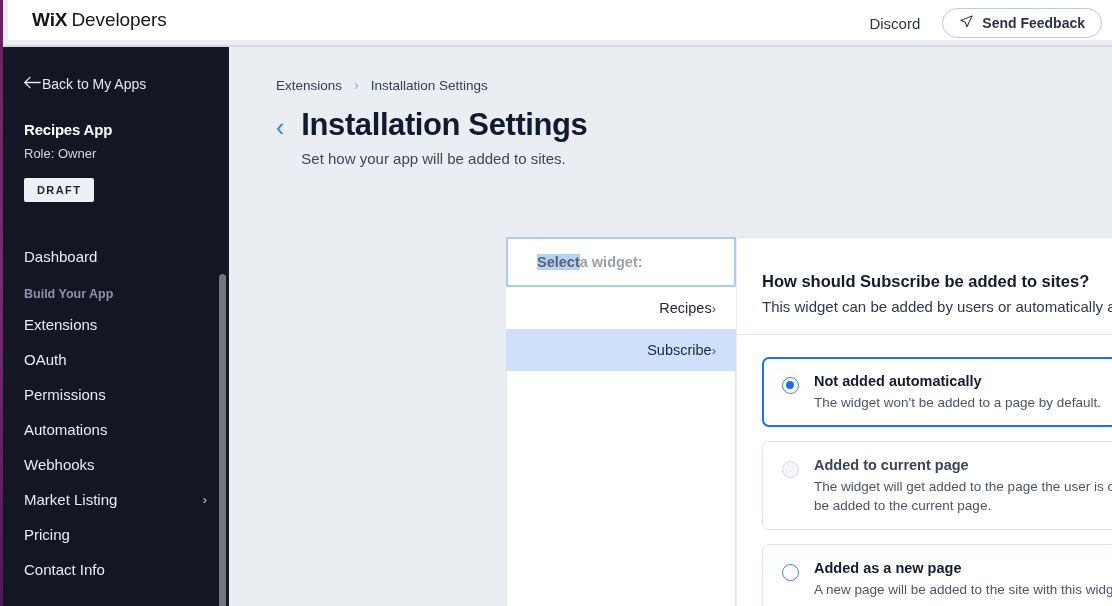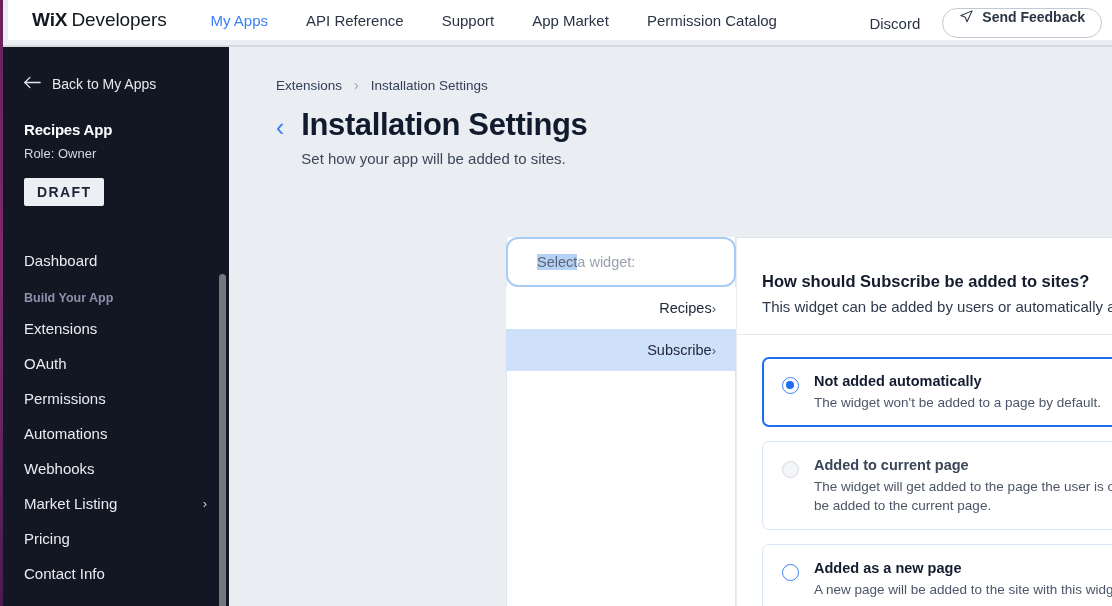--- a/index.html
+++ b/index.html
@@ -35,42 +35,42 @@
 
   .topnav { display: flex; align-items: center; margin-left: 44px; gap: 38px; }
   .topnav a {
     font-size: 15px; color: #2b3445; text-decoration: none; white-space: nowrap;
   }
   .topnav a.active { color: #3b7ff5; }
 
   .topright { position: absolute; right: 18px; top: 0; height: 46px; display: flex; align-items: center; gap: 22px; }
   .topright .discord { font-size: 15px; color: #2b3445; text-decoration: none; }
   .feedback-btn {
-    display: flex; gap: 8px;
+    display: flex; align-items: center; gap: 8px;
     height: 30px; padding: 0 16px;
     border: 1px solid #c3c9d4; border-radius: 16px;
     background: #fff; color: #2b3445; font-size: 14px; font-weight: 700;
     cursor: pointer; white-space: nowrap;
   }
 
   
   .sidebar {
     position: absolute; left: 0; top: 46px; width: 229px; height: 560px;
     background: #131723; overflow: hidden;
   }
   .sb-back {
-    display: flex; align-items: center; gap: 11px;
+    display: flex; align-items: center; gap: 1px;
     margin: 30px 0 0 24px; color: #e6e8ee; font-size: 14px; cursor: pointer;
   }
   .sb-app-name { margin: 29px 0 0 24px; color: #ffffff; font-size: 15px; font-weight: 700; letter-spacing: -0.2px; }
   .sb-role { margin: 8px 0 0 24px; color: #d6d9e2; font-size: 13px; }
   .sb-draft {
     margin: 17px 0 0 24px; display: inline-block;
     background: #eceff4; color: #1c2333;
-    font-size: 14px; font-weight: 700; letter-spacing: 1.4px;
+    font-size: 11px; font-weight: 700; letter-spacing: 1.4px;
     padding: 6px 13px; border-radius: 2px;
   }
   .sb-nav { margin-top: 37px; }
   .sb-item {
     padding: 9px 0 9px 24px; color: #e9ebf1; font-size: 15px; cursor: pointer;
     display: flex; align-items: center; justify-content: space-between; padding-right: 22px;
   }
   .sb-section {
     padding: 13px 0 6px 24px; color: #8e90ad; font-size: 12.5px; font-weight: 700;
   }
@@ -103,23 +103,23 @@
   .page-title h1 { font-size: 31px; color: #111b2e; font-weight: 700; letter-spacing: -0.4px; }
   .page-title p { margin-top: 7px; font-size: 15px; color: #3c4759; }
 
   
   .widget-panel {
     position: absolute; left: 277px; top: 191px; width: 230px; height: 415px;
     background: #ffffff; border: 1px solid #e0e5ec; border-top: none;
   }
   .widget-search {
     position: absolute; left: 277px; top: 191px; width: 230px; height: 50px;
-    background: #fff; border: 2px solid #a9ccf7; border-radius: 12px;
+    background: #fff; border: 2px solid #a9ccf7; border-radius: 0;
     display: flex; align-items: center; padding-left: 29px;
-    font-size: 14.5px; color: #9aa1ad; z-index: 5;
+    font-size: 14.5px; color: #9aa1ad; z-index: 5; font-weight: bold;
   }
   .sel-hl { background: #b5d2f5; color: #5a6477; }
   .widget-row {
     position: absolute; left: 277px; width: 230px; height: 42px;
     display: flex; align-items: center; justify-content: flex-end;
     padding: 0 20px 0 17px; font-size: 14.5px; color: #22293a; cursor: pointer;
   }
   .widget-row .chev { color: #5b6strip; }
   .widget-row.r1 { top: 241px; background: #fff; }
   .widget-row.r2 { top: 283px; background: #cfe0fb; }
@@ -162,27 +162,20 @@
 
 <div id="app">
 
   <div class="accent-stripe"></div>
 
   <div class="topbar">
     <div class="logo">
       <span class="wix">WiX</span>
       <span class="dev">Developers</span>
     </div>
-    <nav class="topnav">
-      <a href="#" class="active">My Apps</a>
-      <a href="#">API Reference</a>
-      <a href="#">Support</a>
-      <a href="#">App Market</a>
-      <a href="#">Permission Catalog</a>
-    </nav>
     <div class="topright">
       <a href="#" class="discord">Discord</a>
       <button class="feedback-btn">
         <span>
           <svg width="15" height="15" viewBox="0 0 24 24" fill="none" stroke="#2b3445" stroke-width="1.7" stroke-linecap="round" stroke-linejoin="round">
             <path d="M21 3 L3 10.5 L10 13.2 L12.8 20.5 Z"></path>
           </svg>
         </span>
         <span>Send Feedback</span>
       </button>

